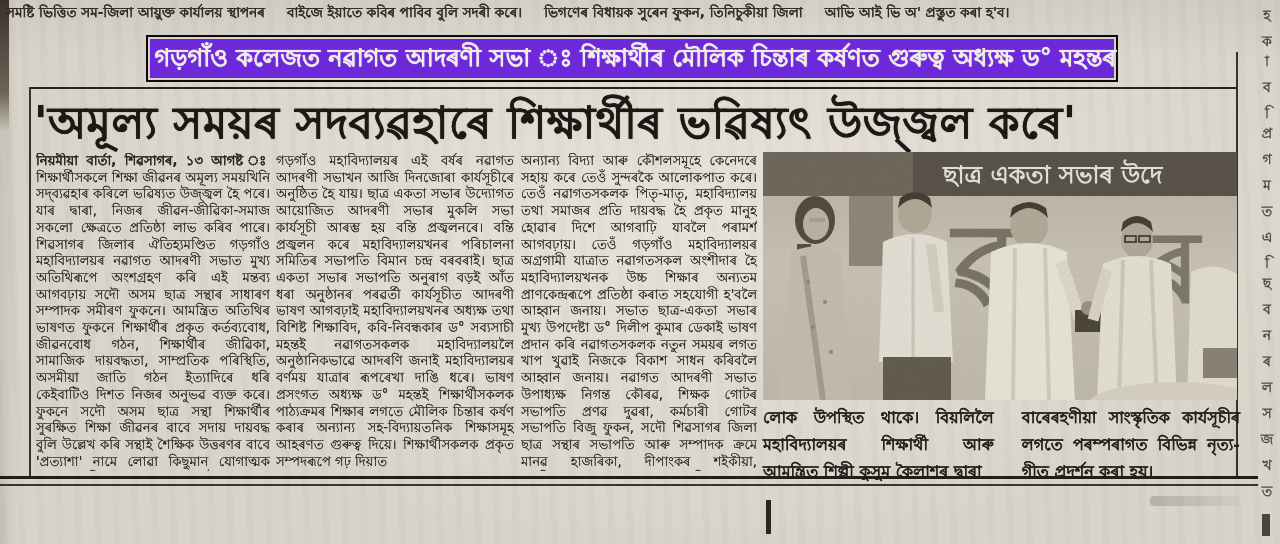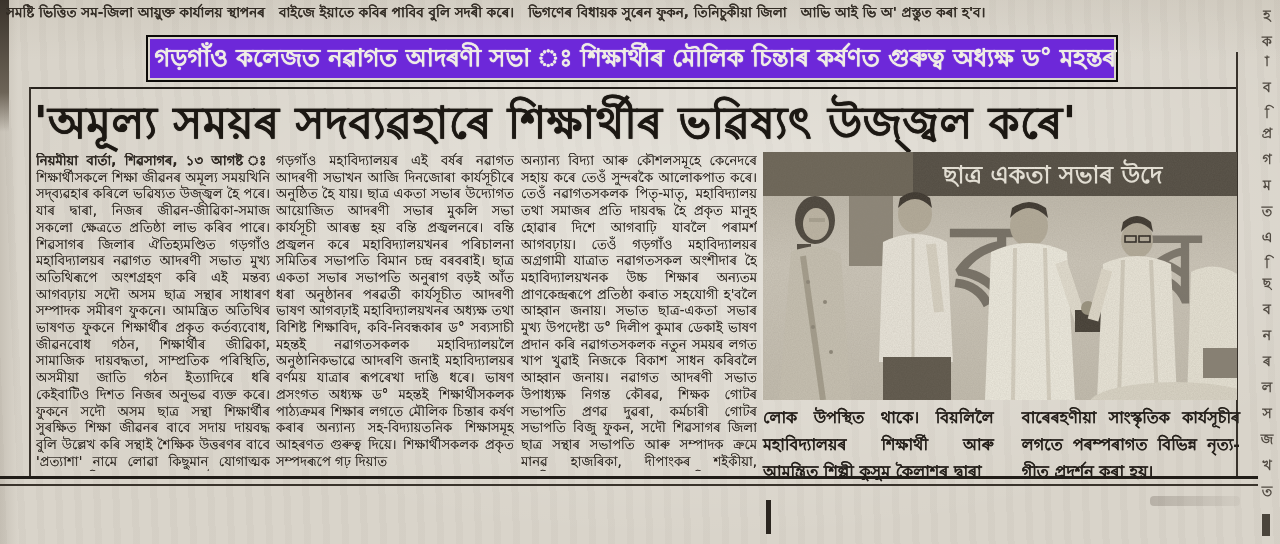--- a/index.html
+++ b/index.html
@@ -14,21 +14,21 @@
     background:
       linear-gradient(90deg, rgba(120,110,95,.18) 0, rgba(0,0,0,0) 18px),
       linear-gradient(180deg, rgba(150,140,120,.12) 0, rgba(0,0,0,0) 60px),
       radial-gradient(ellipse at 55% 40%, rgba(255,255,252,.35), rgba(0,0,0,0) 70%),
       repeating-linear-gradient(88deg, rgba(90,80,70,.035) 0 7px, rgba(0,0,0,0) 7px 19px);
   }
   .left-shadow{position:absolute;left:0;top:0;width:9px;height:132px;
     background:linear-gradient(180deg,#3a332b, #6d6457 70%, rgba(109,100,87,0));}
   
   .topstrip{position:absolute;left:6px;top:2px;width:1234px;height:24px;
-    display:flex;gap:14px;align-items:flex-start;white-space:nowrap;overflow:hidden;
+    display:flex;gap:22px;align-items:flex-start;white-space:nowrap;overflow:hidden;
     font-size:13.5px;font-weight:bold;color:#332d26;text-shadow:0 0 .4px rgba(40,30,20,.65);}
   
   .kicker{position:absolute;left:146px;top:35px;width:968px;height:43px;
     background:#6d28d9;border:2px solid #0c0a08;box-shadow:0 0 0 2px #d9d4ca inset;
     display:flex;align-items:center;justify-content:flex-end;}
   .kicker span{color:#efece4;font-size:24px;font-weight:bold;white-space:nowrap;
     text-shadow:0 0 1px #fff;}
   
   .rule-top{position:absolute;left:30px;top:87px;width:1207px;height:2px;background:#28231e;}
   .border-left{position:absolute;left:29px;top:87px;width:2px;height:390px;background:#38322b;}

